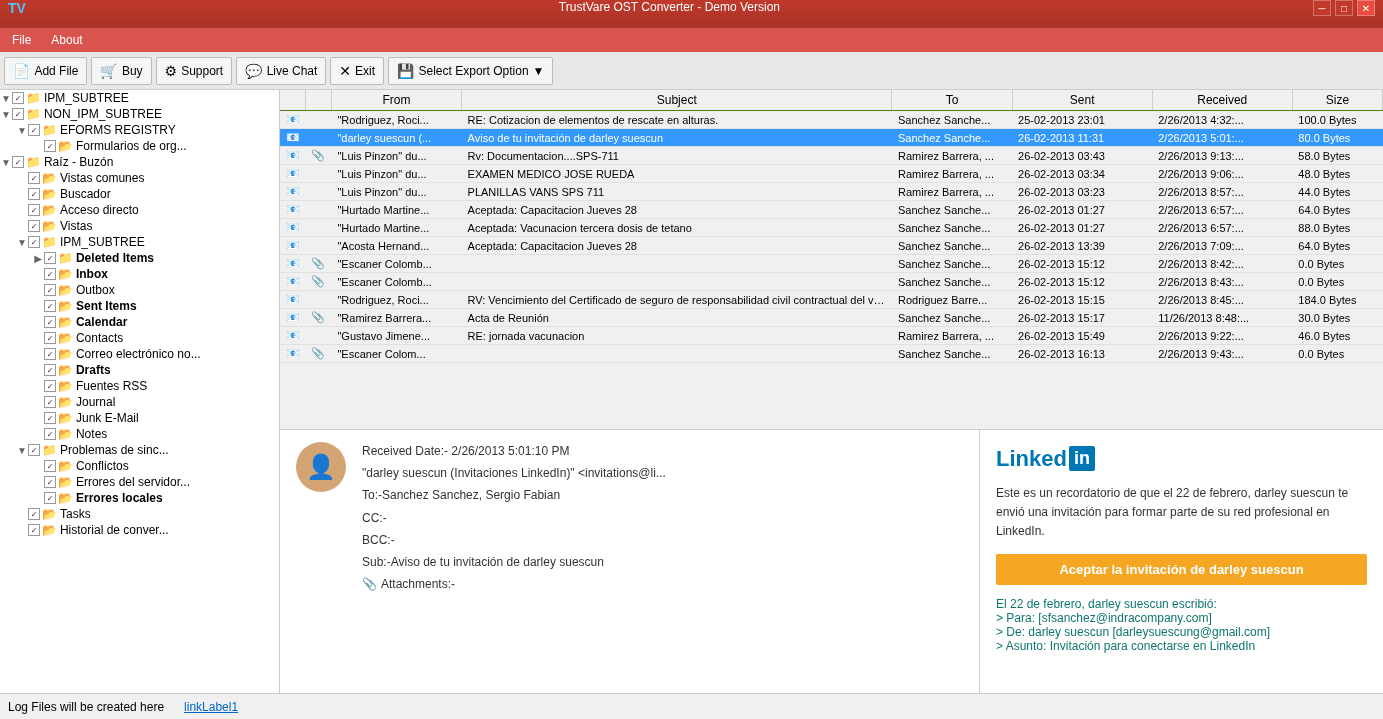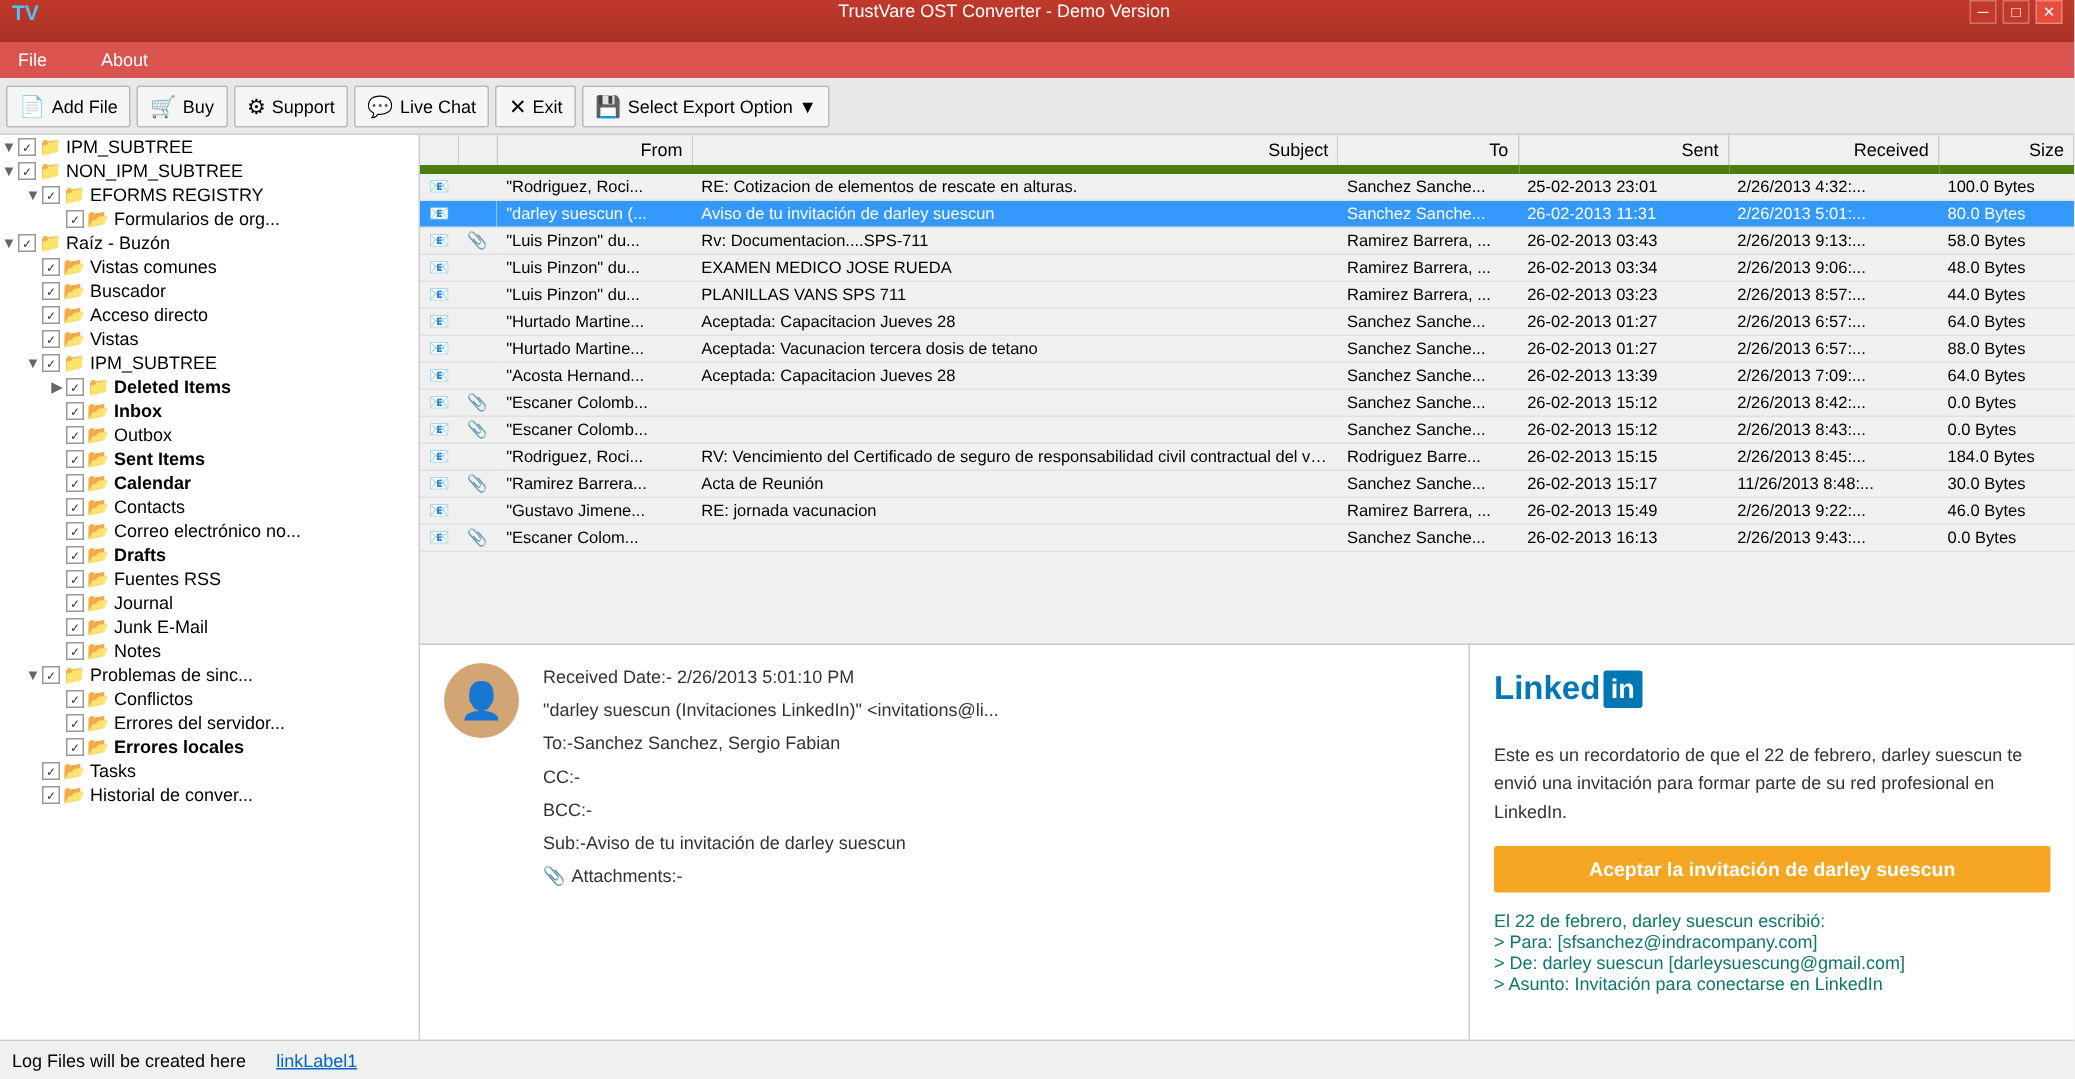--- a/index.html
+++ b/index.html
@@ -29,21 +29,21 @@
     .win-btn.close-btn { background: #e74c3c; }
     .tv-logo { color: #4fc3f7; font-weight: bold; font-size: 14px; }
 
     
     #menu-bar {
       background: #d9534f;
       height: 24px;
       display: flex;
       align-items: center;
       padding: 0 4px;
-      gap: 20px;
+      gap: 4px;
     }
     .menu-item {
       color: white;
       padding: 2px 8px;
       font-size: 12px;
       cursor: pointer;
     }
 
     
     #toolbar {
@@ -133,23 +133,23 @@
     }
 
     
     #email-table {
       width: 100%;
       border-collapse: collapse;
     }
     #email-table thead th {
       background: #f0f0f0;
       border-right: 1px solid #ccc;
-      border-bottom: 6px solid #4d7c0f;
+      border-bottom: 1px solid #4d7c0f;
       padding: 3px 6px;
-      text-align: right;
+      text-align: center;
       font-size: 12px;
       font-weight: normal;
       position: sticky;
       top: 0;
       z-index: 1;
     }
     #email-table tbody tr {
       border-bottom: 1px solid #e0e0e0;
       cursor: pointer;
     }
@@ -200,22 +200,22 @@
       float: left;
       margin-right: 16px;
       margin-bottom: 8px;
     }
     .preview-avatar-icon { font-size: 24px; color: #a0785a; }
     .preview-body { font-size: 12px; color: #333; line-height: 1.6; }
     .preview-line { margin-bottom: 3px; }
 
     .linkedin-logo {
       display: flex;
-      align-items: center;
-      margin-bottom: 22px;
+      align-items: flex-start;
+      margin-bottom: 12px;
     }
     .linkedin-text {
       font-size: 22px;
       font-weight: bold;
       color: #0077b5;
     }
     .linkedin-in {
       background: #0077b5;
       color: white;
       padding: 2px 5px;

